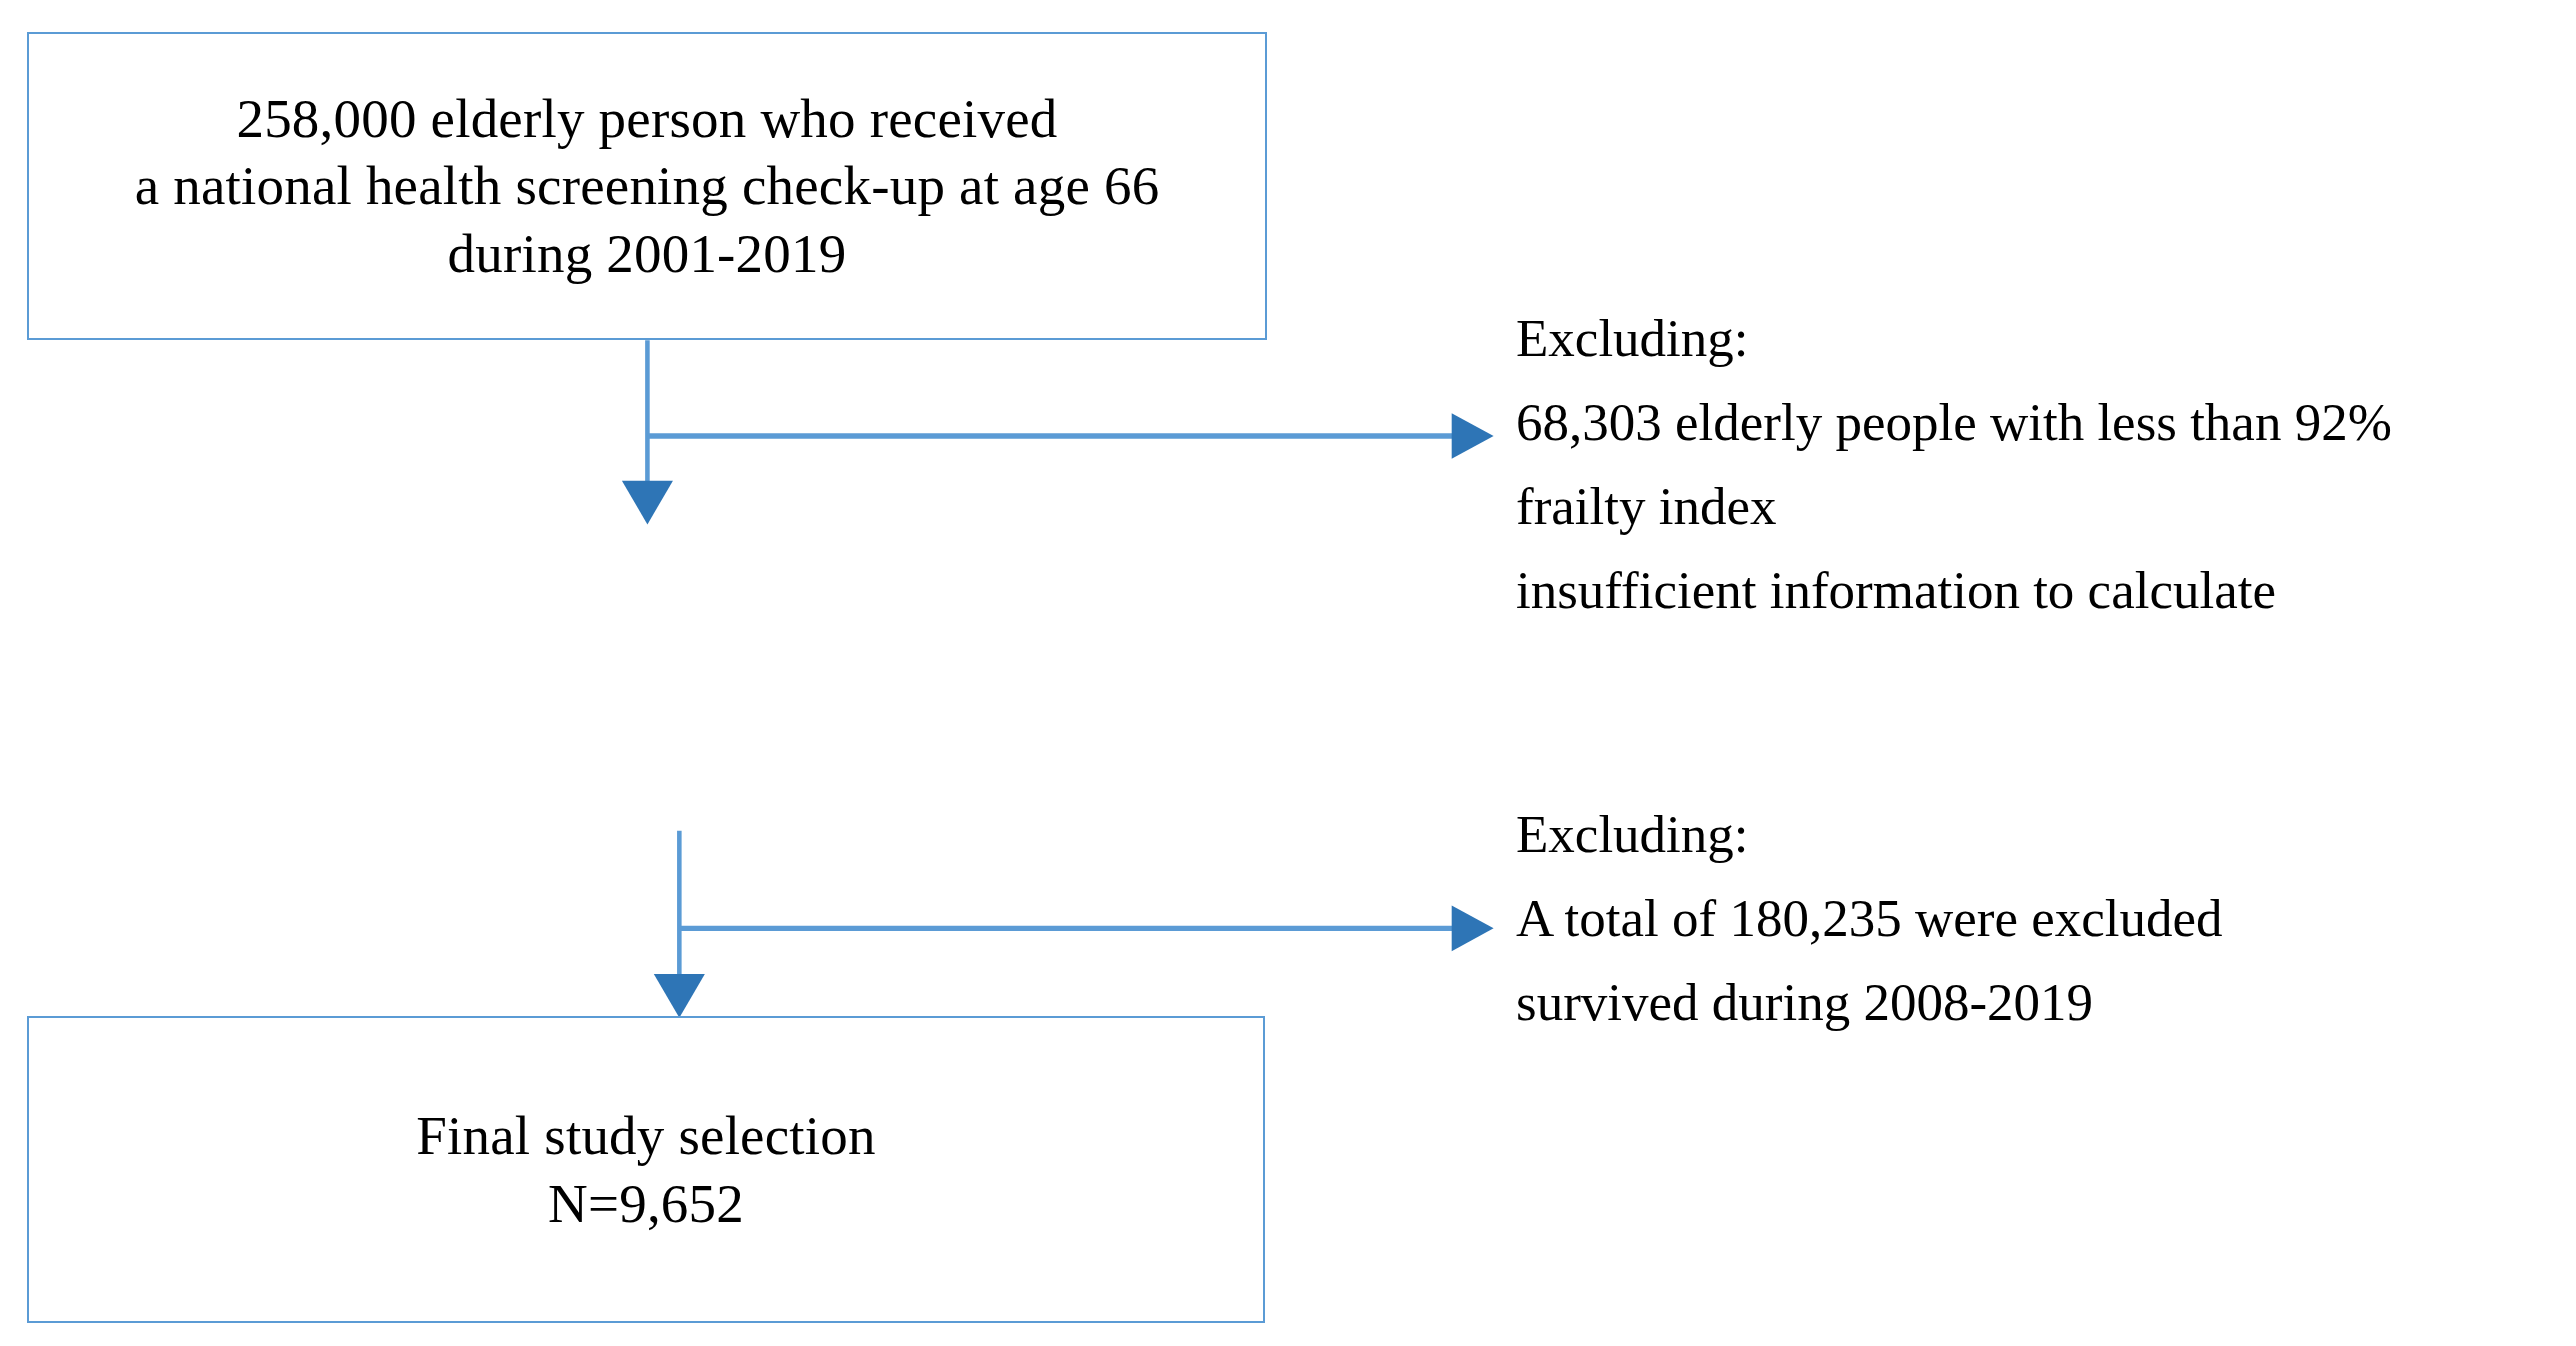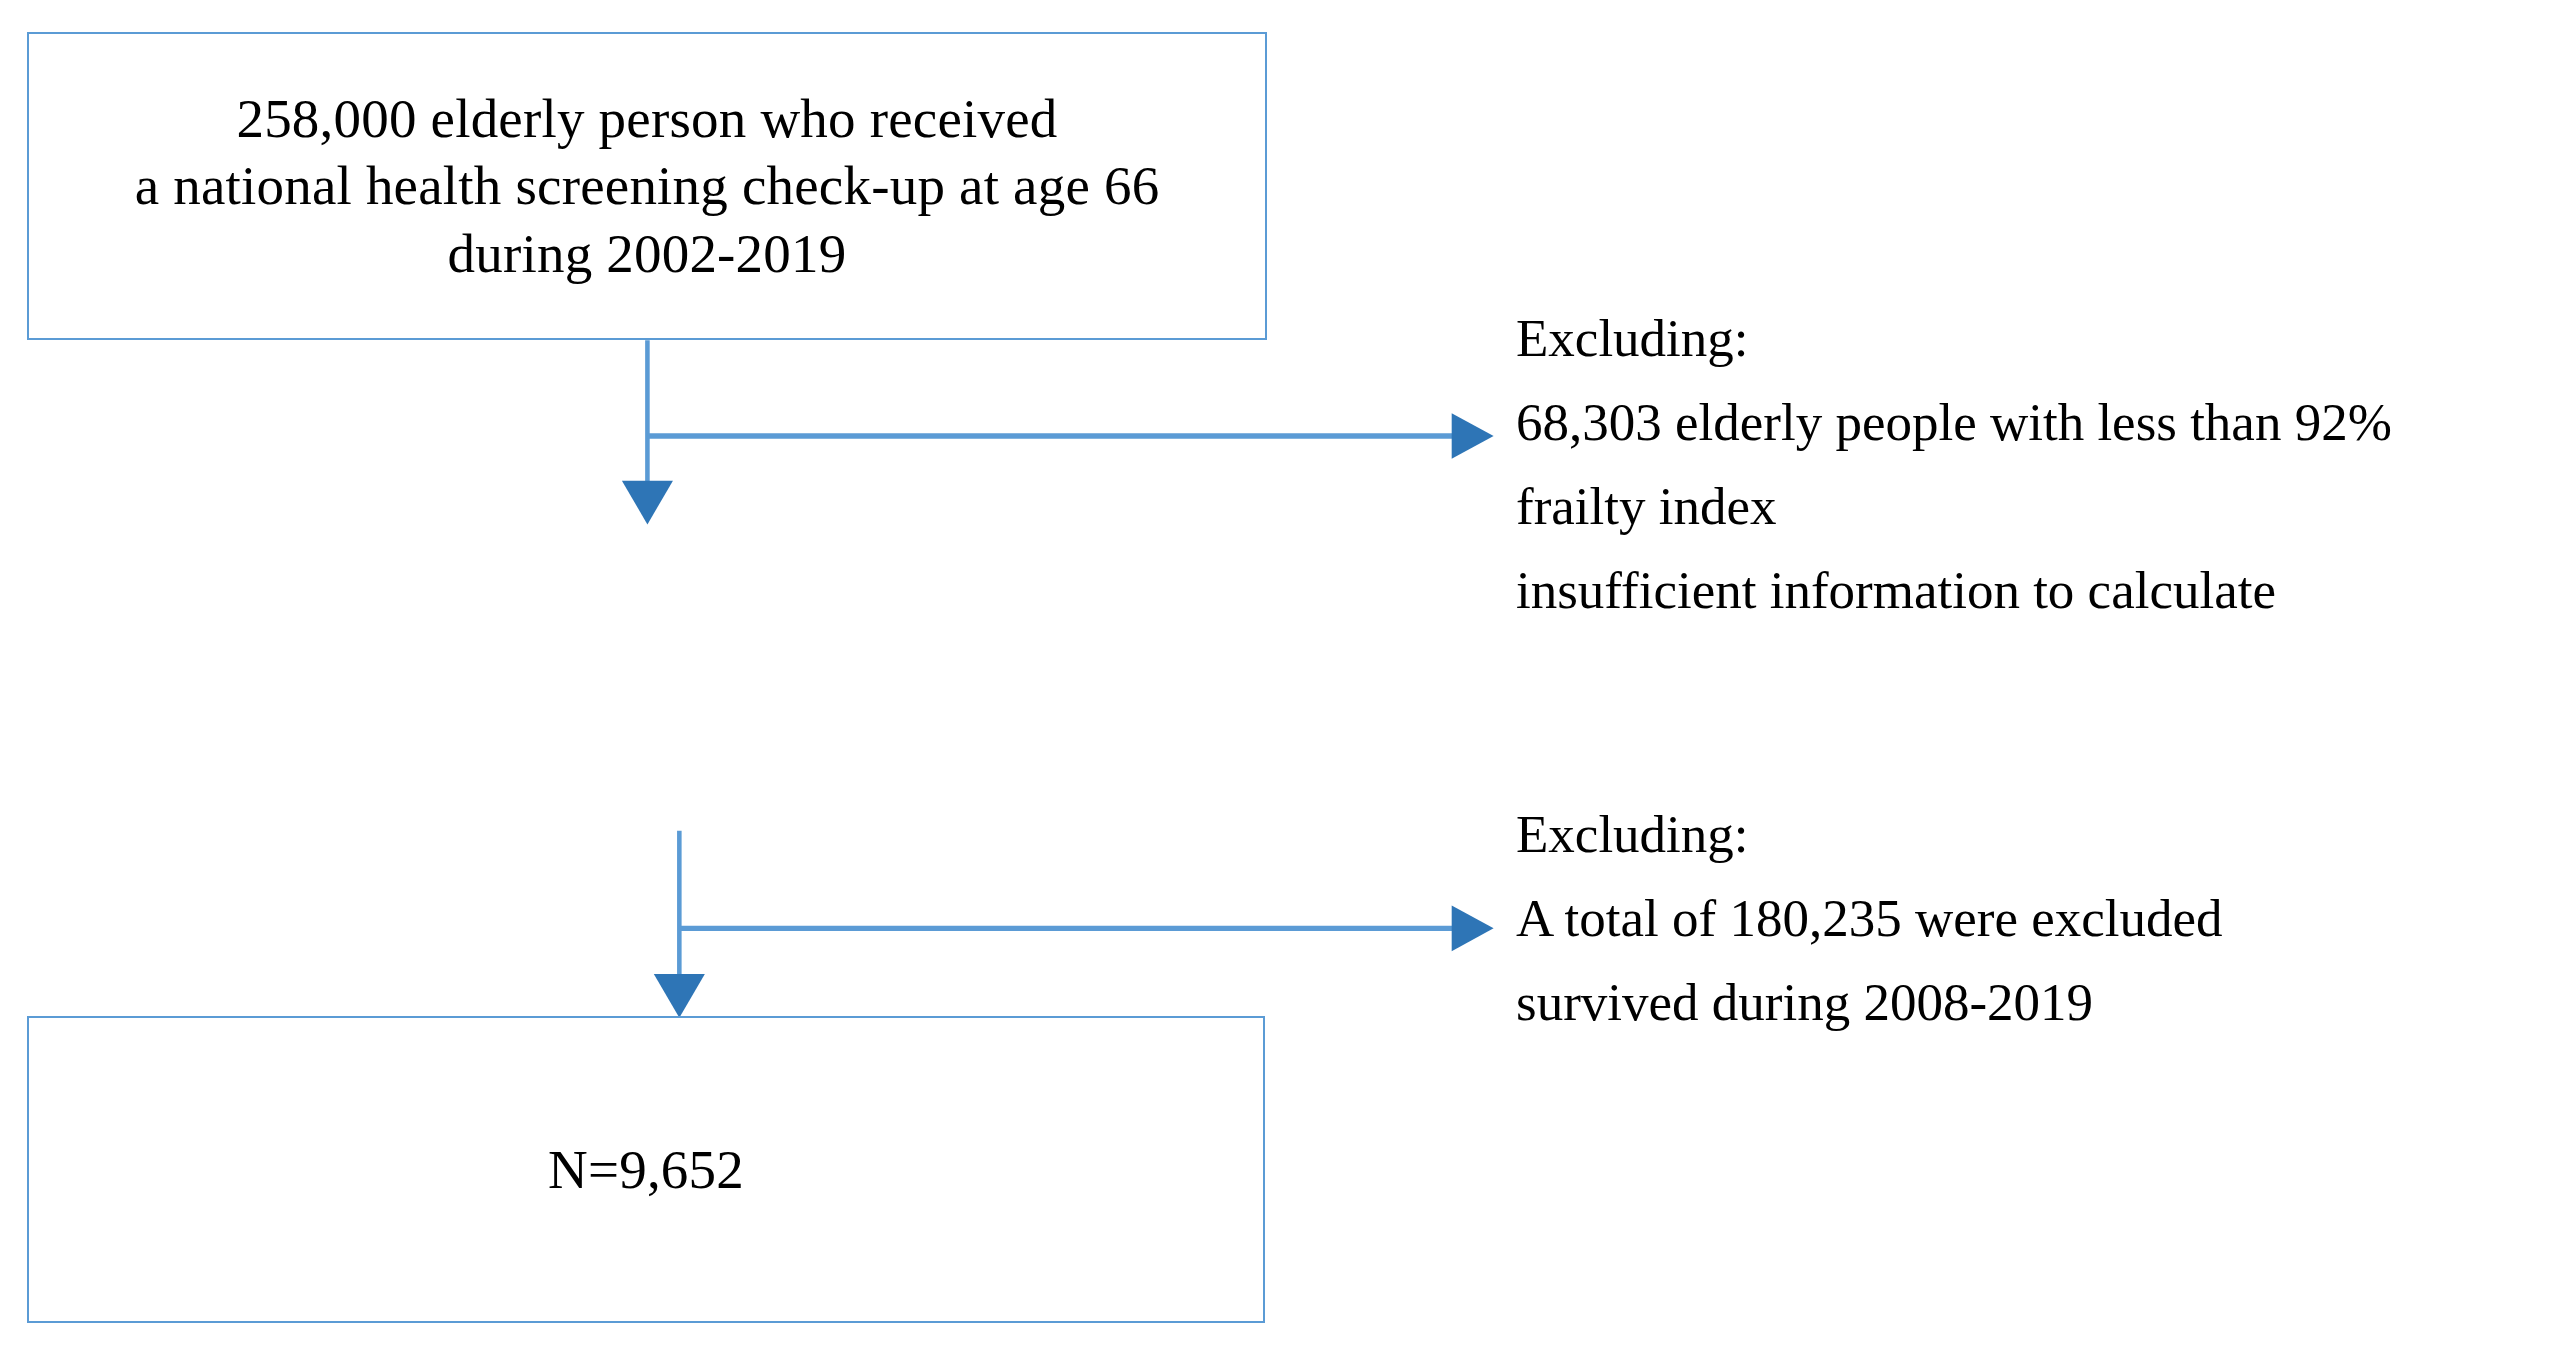--- a/index.html
+++ b/index.html
@@ -83,25 +83,26 @@
     <line x1="745" y1="911" x2="745" y2="1078" stroke="#5b9bd5" stroke-width="5"></line>
     <polygon points="745,1116 717,1068 773,1068" fill="#2e75b6"></polygon>
 
     <line x1="745" y1="1018" x2="1598" y2="1018" stroke="#5b9bd5" stroke-width="6"></line>
     <polygon points="1638,1018 1592,993 1592,1043" fill="#2e75b6"></polygon>
   </svg>
 
   <div class="flow-box" id="box-initial-cohort">
     <span class="box-line">258,000 elderly person who received</span>
     <span class="box-line">a national health screening check-up at age 66</span>
-    <span class="box-line">during 2002-2019</span>
+    <span class="box-line">during 2001-2019</span>
   </div>
 
 
   <div class="flow-box" id="box-final-selection">
+    <span class="box-line">Final study selection</span>
     <span class="box-line">N=9,652</span>
   </div>
 
   <div class="exclusion-note" id="exclusion-note-1">
     <span class="note-line">Excluding:</span>
     <span class="note-line">68,303 elderly people with less than 92%</span>
     <span class="note-line">frailty index</span>
     <span class="note-line">insufficient information to calculate</span>
   </div>
 

